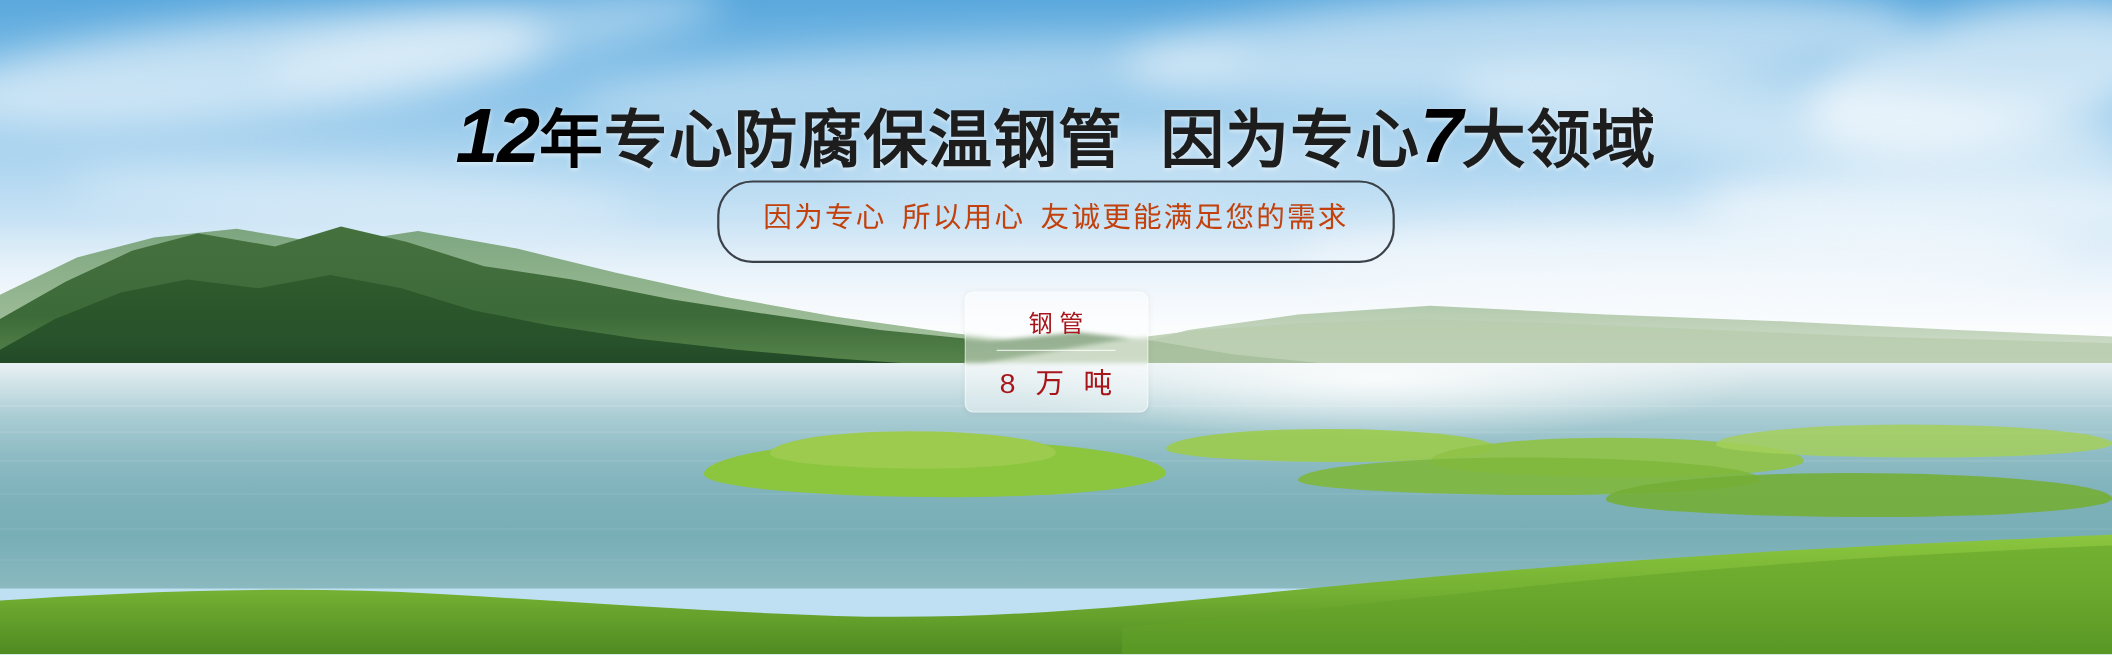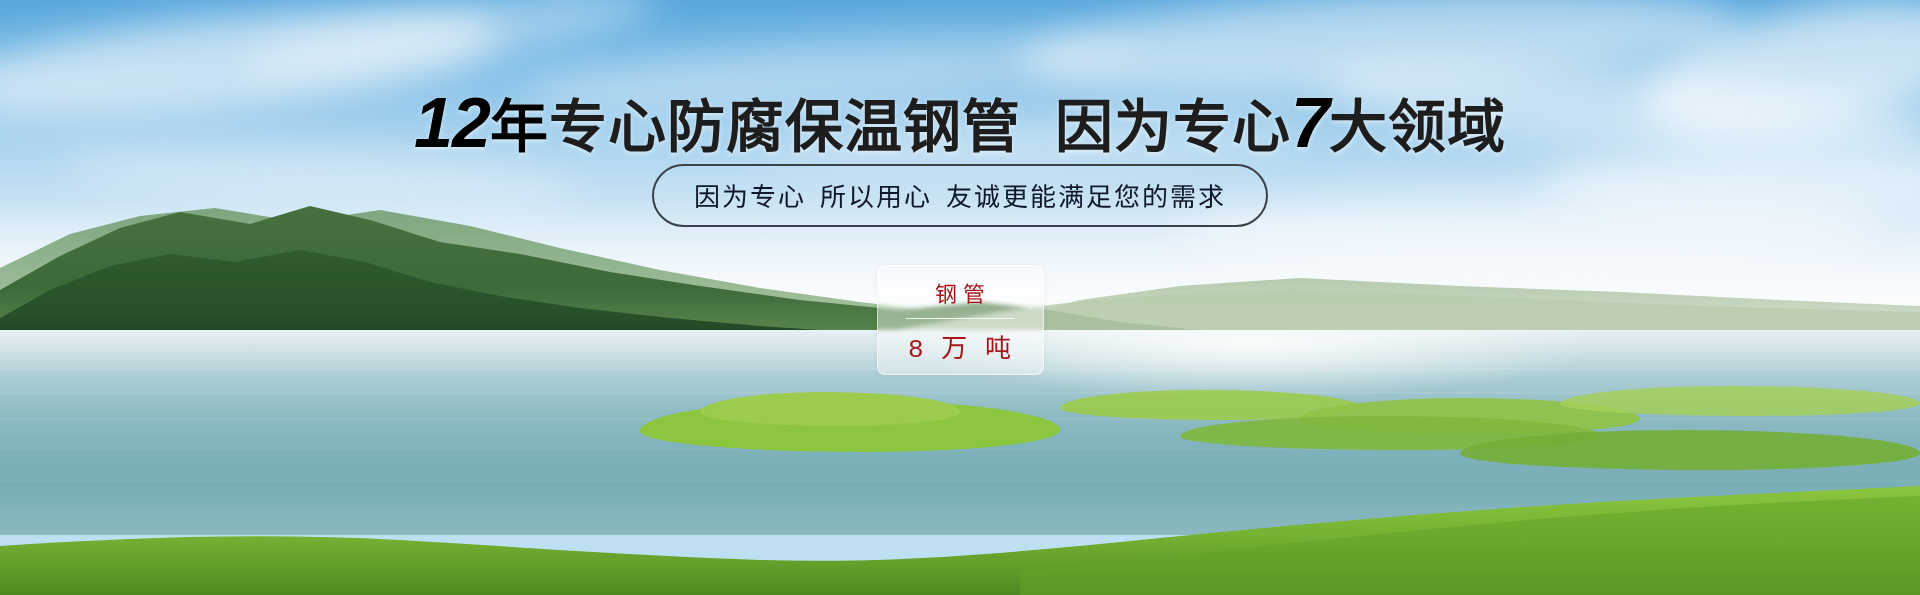--- a/index.html
+++ b/index.html
@@ -90,25 +90,25 @@
     font-style:italic;
     letter-spacing:-1px;
   }
   .headline .gap{display:inline-block;width:34px;}
 
   .tagline-wrap{
     position:absolute;left:0;top:164px;width:1920px;text-align:center;
   }
   .tagline{
     display:inline-block;
-    padding:10px 40px 12px;
+    padding:10px 40px 24px;
     border:2px solid #3a4148;
     border-radius:32px;
     font-size:26px;
-    color:#0f172a;
+    color:#c2410c;
     letter-spacing:2px;
     background:rgba(255,255,255,.04);
     white-space:nowrap;
   }
   .tagline .sp{display:inline-block;width:14px;}
 
   
   .cards{
     position:absolute;left:0;top:265px;width:1920px;
     display:flex;justify-content:center;align-items:flex-end;

